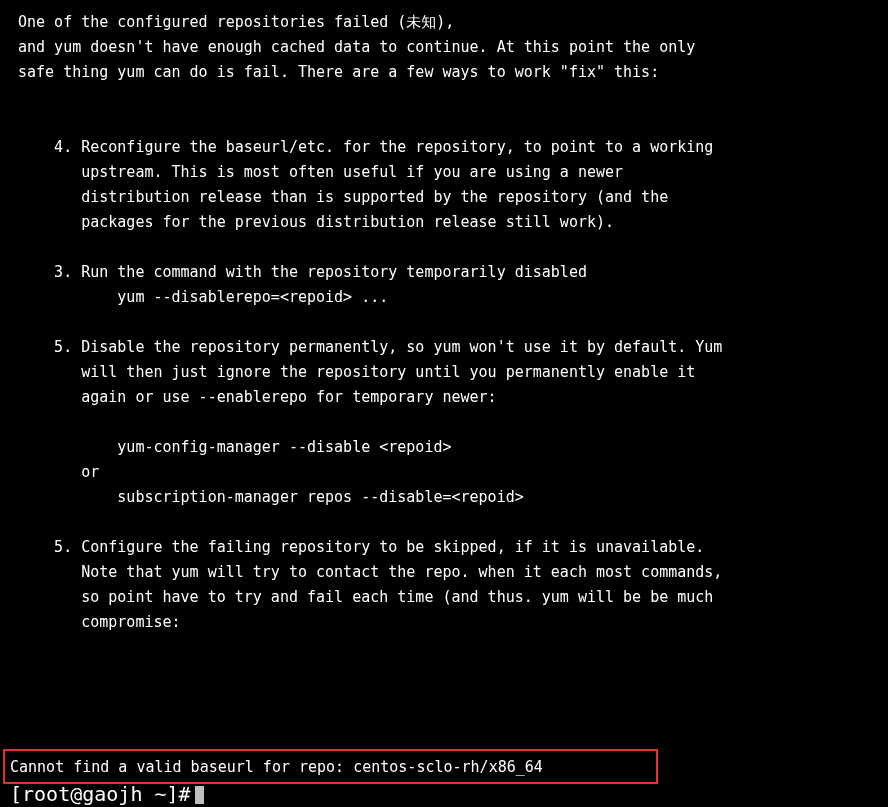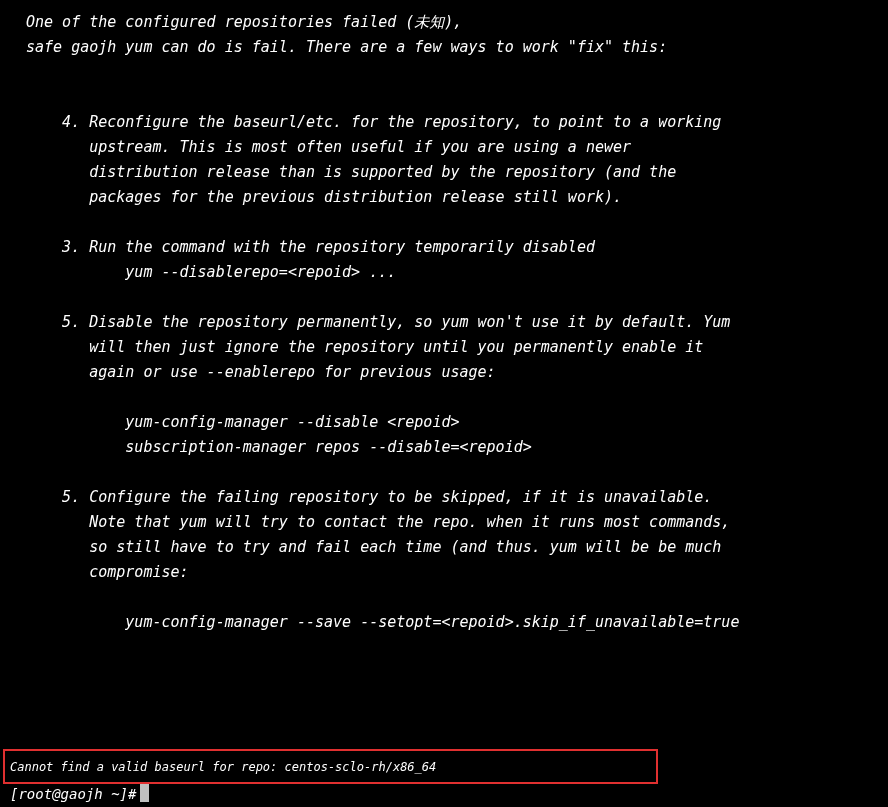--- a/index.html
+++ b/index.html
@@ -15,23 +15,22 @@
   }
   #terminal {
     position: relative;
     width: 888px;
     height: 666px;
     background: #000000;
     color: #ffffff;
     font-family: "DejaVu Sans Mono", "Liberation Mono", monospace;
     font-size: 15px;
     line-height: 25px;
-    padding: 10px 0 0 16px;
+    padding: 10px 0 0 8px;
     box-sizing: border-box;
-    font-style: italic;
   }
   .line {
     white-space: pre;
     padding-left: 10px;
     height: 25px;
     font-family: "DejaVu Sans Mono", "Liberation Mono", monospace;
   }
   .blank {
     height: 25px;
   }
@@ -43,70 +42,71 @@
     height: 35px;
     border: 2px solid #e03030;
     box-sizing: border-box;
   }
   .error-line {
     position: absolute;
     left: 10px;
     top: 755px;
     white-space: pre;
     color: #ffffff;
-    font-size: 12px;
+    font-size: 15px;
     line-height: 25px;
   }
   .prompt-line {
     position: absolute;
     left: 10px;
     top: 782px;
     white-space: pre;
     color: #ffffff;
-    font-size: 14px;
+    font-size: 20px;
     line-height: 25px;
   }
   .cursor {
     display: inline-block;
     width: 9px;
     height: 18px;
     background: #bfbfbf;
     vertical-align: -3px;
     margin-left: 4px;
   }
 </style>
 </head>
 <body>
 
 <div id="terminal">
   <div id="output">
       <div class="line">One of the configured repositories failed (未知),</div>
-      <div class="line">safe gaojh yum can do is fail. There are a few ways to work "fix" this:</div>
+      <div class="line">and yum doesn't have enough cached data to continue. At this point the only</div>
+      <div class="line">safe thing yum can do is fail. There are a few ways to work "fix" this:</div>
       <div class="line blank"></div>
       <div class="line blank"></div>
       <div class="line">    4. Reconfigure the baseurl/etc. for the repository, to point to a working</div>
       <div class="line">       upstream. This is most often useful if you are using a newer</div>
       <div class="line">       distribution release than is supported by the repository (and the</div>
       <div class="line">       packages for the previous distribution release still work).</div>
       <div class="line blank"></div>
       <div class="line">    3. Run the command with the repository temporarily disabled</div>
       <div class="line">           yum --disablerepo=&lt;repoid&gt; ...</div>
       <div class="line blank"></div>
       <div class="line">    5. Disable the repository permanently, so yum won't use it by default. Yum</div>
       <div class="line">       will then just ignore the repository until you permanently enable it</div>
-      <div class="line">       again or use --enablerepo for previous usage:</div>
+      <div class="line">       again or use --enablerepo for temporary newer:</div>
       <div class="line blank"></div>
       <div class="line">           yum-config-manager --disable &lt;repoid&gt;</div>
+      <div class="line">       or</div>
       <div class="line">           subscription-manager repos --disable=&lt;repoid&gt;</div>
       <div class="line blank"></div>
       <div class="line">    5. Configure the failing repository to be skipped, if it is unavailable.</div>
-      <div class="line">       Note that yum will try to contact the repo. when it runs most commands,</div>
-      <div class="line">       so still have to try and fail each time (and thus. yum will be be much</div>
+      <div class="line">       Note that yum will try to contact the repo. when it each most commands,</div>
+      <div class="line">       so point have to try and fail each time (and thus. yum will be be much</div>
       <div class="line">       compromise:</div>
       <div class="line blank"></div>
-      <div class="line">           yum-config-manager --save --setopt=&lt;repoid&gt;.skip_if_unavailable=true</div>
     </div>
 
   <div id="error-box"></div>
   <div class="error-line">Cannot find a valid baseurl for repo: centos-sclo-rh/x86_64</div>
 
   <div class="prompt-line"><span>[root@gaojh ~]#</span><span class="cursor"></span></div>
 </div>
 
 </body></html>

